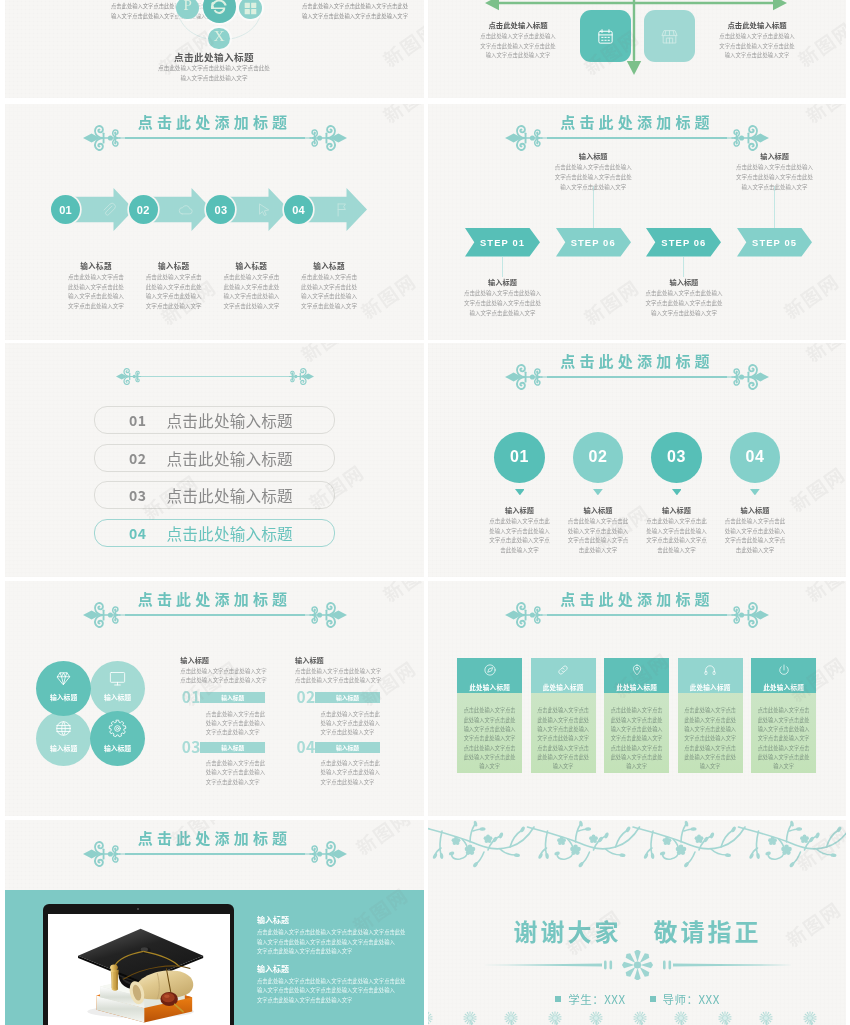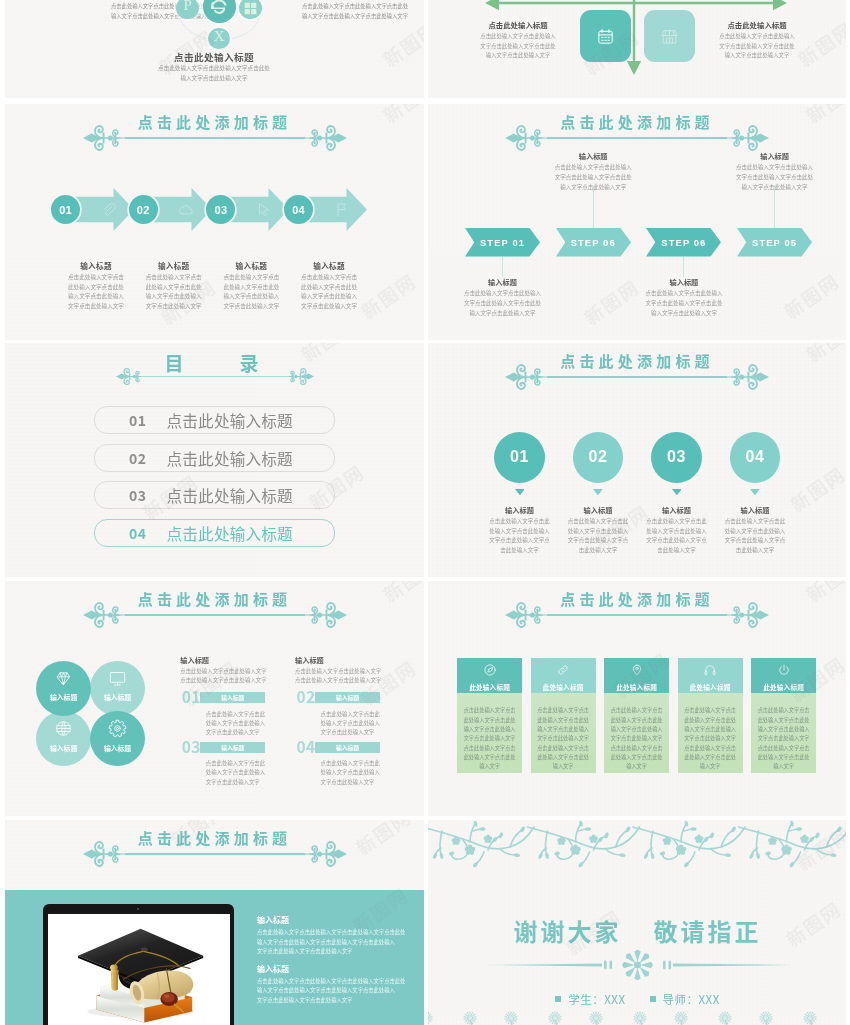--- a/index.html
+++ b/index.html
@@ -273,21 +273,20 @@
       <div style="position:absolute;left:309.1px;top:124px;width:75px;height:28.5px;display:flex;align-items:center;justify-content:center;color:#fff;font-weight:bold;font-size:9.4px;letter-spacing:1.1px">
         <span>STEP 05</span>
       </div>
       <div style="position:absolute;left:346.1px;top:82px;width:1px;height:42px;background:#c3e7e4"></div>
       <div class="cn" style="position:absolute;left:280.6px;top:47px;width:132px;font-size:7.2px;color:#5a5a5a;line-height:1.4;text-align:center;font-weight:bold;letter-spacing:0px;white-space:pre-line;">输入标题</div>
       <div class="cn" style="position:absolute;left:280.6px;top:59px;width:132px;font-size:5.5px;color:#9c9c9c;line-height:1.78;text-align:center;font-weight:normal;letter-spacing:0px;white-space:pre-line;">点击此处输入文字点击此处输入
 文字点击此处输入文字点击此处
 输入文字点击此处输入文字</div>
 </div>
 <div class="slide" style="left:5px;top:343px;width:419px;height:234px">
-<div class="sec-title" style="top:10px"><span class="t cn" style="font-size:19px;letter-spacing:6px;color:#6dc2bc;font-weight:bold">目　　录</span></div>
       <div class="divrow" style="top:24px">
         <svg class="fl" width="28" height="19" viewBox="0 0 42 28" fill="#8fd0cb" aria-hidden="true">
  <path d="M0.0 14 L8.6 9.6 L17.2 14 L8.6 18.4 Z"></path>
  <path d="M19.4 13.9 C16.6 13.6 13.9 12.2 12.6 9.6 C11.1 6.6 12.4 3.0 15.3 2.2 C17.7 1.5 19.9 3.2 19.9 5.4 C19.9 7.1 18.6 8.3 17.2 8.3 C16.0 8.3 15.2 7.4 15.3 6.5 C15.4 5.8 16.0 5.4 16.5 5.6" fill="none" stroke="#8fd0cb" stroke-width="1.85" stroke-linecap="round" stroke-linejoin="round"></path>
  <path d="M19.4 14.1 C16.6 14.4 13.9 15.8 12.6 18.4 C11.1 21.4 12.4 25.0 15.3 25.8 C17.7 26.5 19.9 24.8 19.9 22.6 C19.9 20.9 18.6 19.7 17.2 19.7 C16.0 19.7 15.2 20.6 15.3 21.5 C15.4 22.2 16.0 22.6 16.5 22.4" fill="none" stroke="#8fd0cb" stroke-width="1.85" stroke-linecap="round" stroke-linejoin="round"></path>
  <path d="M16.8 14 h8.8" stroke="#8fd0cb" stroke-width="1.55" stroke-linecap="round"></path>
  <rect x="19.6" y="8.4" width="1.9" height="11.2" rx="0.95"></rect>
  <circle cx="27.4" cy="14" r="2.55"></circle>
  <path d="M29.5 14 h7.5" stroke="#8fd0cb" stroke-width="1.45" stroke-linecap="round"></path>
  <rect x="31.6" y="9.9" width="1.7" height="8.2" rx="0.85"></rect>

